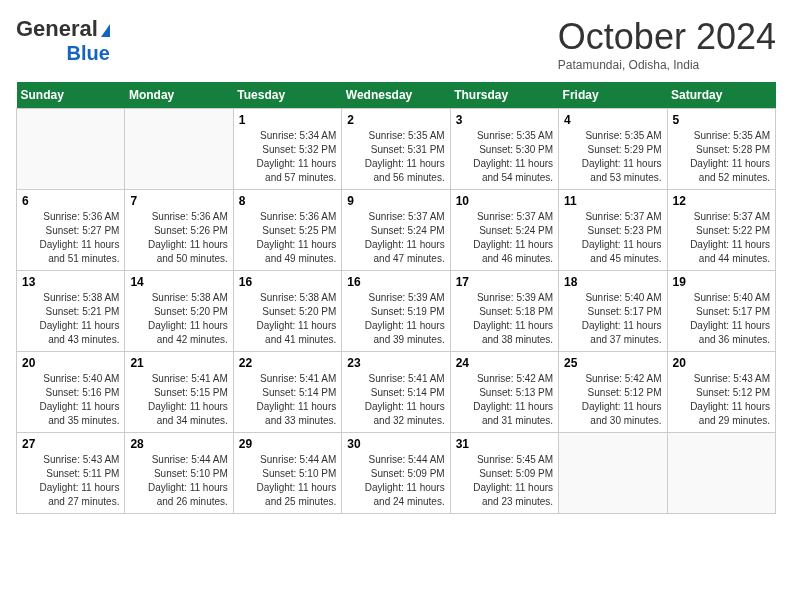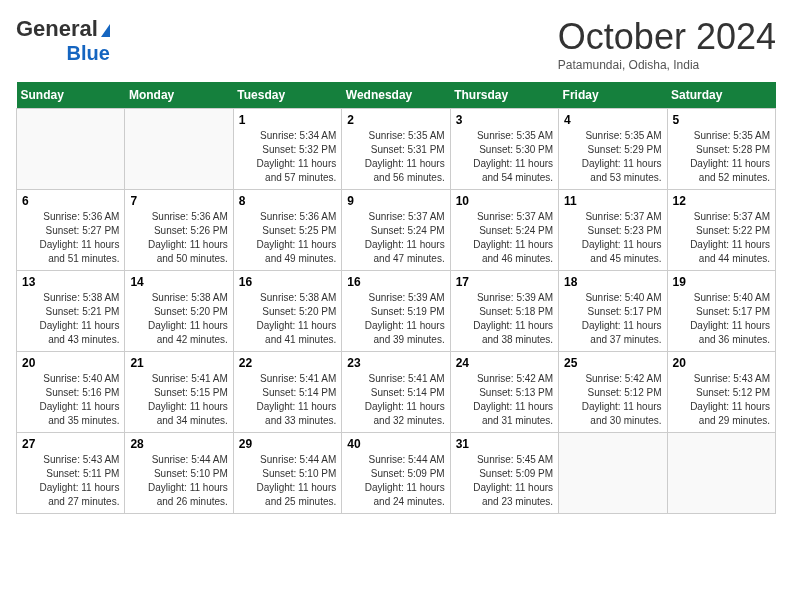--- a/index.html
+++ b/index.html
@@ -227,21 +227,21 @@
         </td>
         <td>
           <div class="day-num">28</div>
           <div class="day-info">Sunrise: 5:44 AM<br>Sunset: 5:10 PM<br>Daylight: 11 hours and 26 minutes.</div>
         </td>
         <td>
           <div class="day-num">29</div>
           <div class="day-info">Sunrise: 5:44 AM<br>Sunset: 5:10 PM<br>Daylight: 11 hours and 25 minutes.</div>
         </td>
         <td>
-          <div class="day-num">40</div>
+          <div class="day-num">30</div>
           <div class="day-info">Sunrise: 5:44 AM<br>Sunset: 5:09 PM<br>Daylight: 11 hours and 24 minutes.</div>
         </td>
         <td>
           <div class="day-num">31</div>
           <div class="day-info">Sunrise: 5:45 AM<br>Sunset: 5:09 PM<br>Daylight: 11 hours and 23 minutes.</div>
         </td>
         <td class="empty"></td>
         <td class="empty"></td>
       </tr>
     </tbody>

